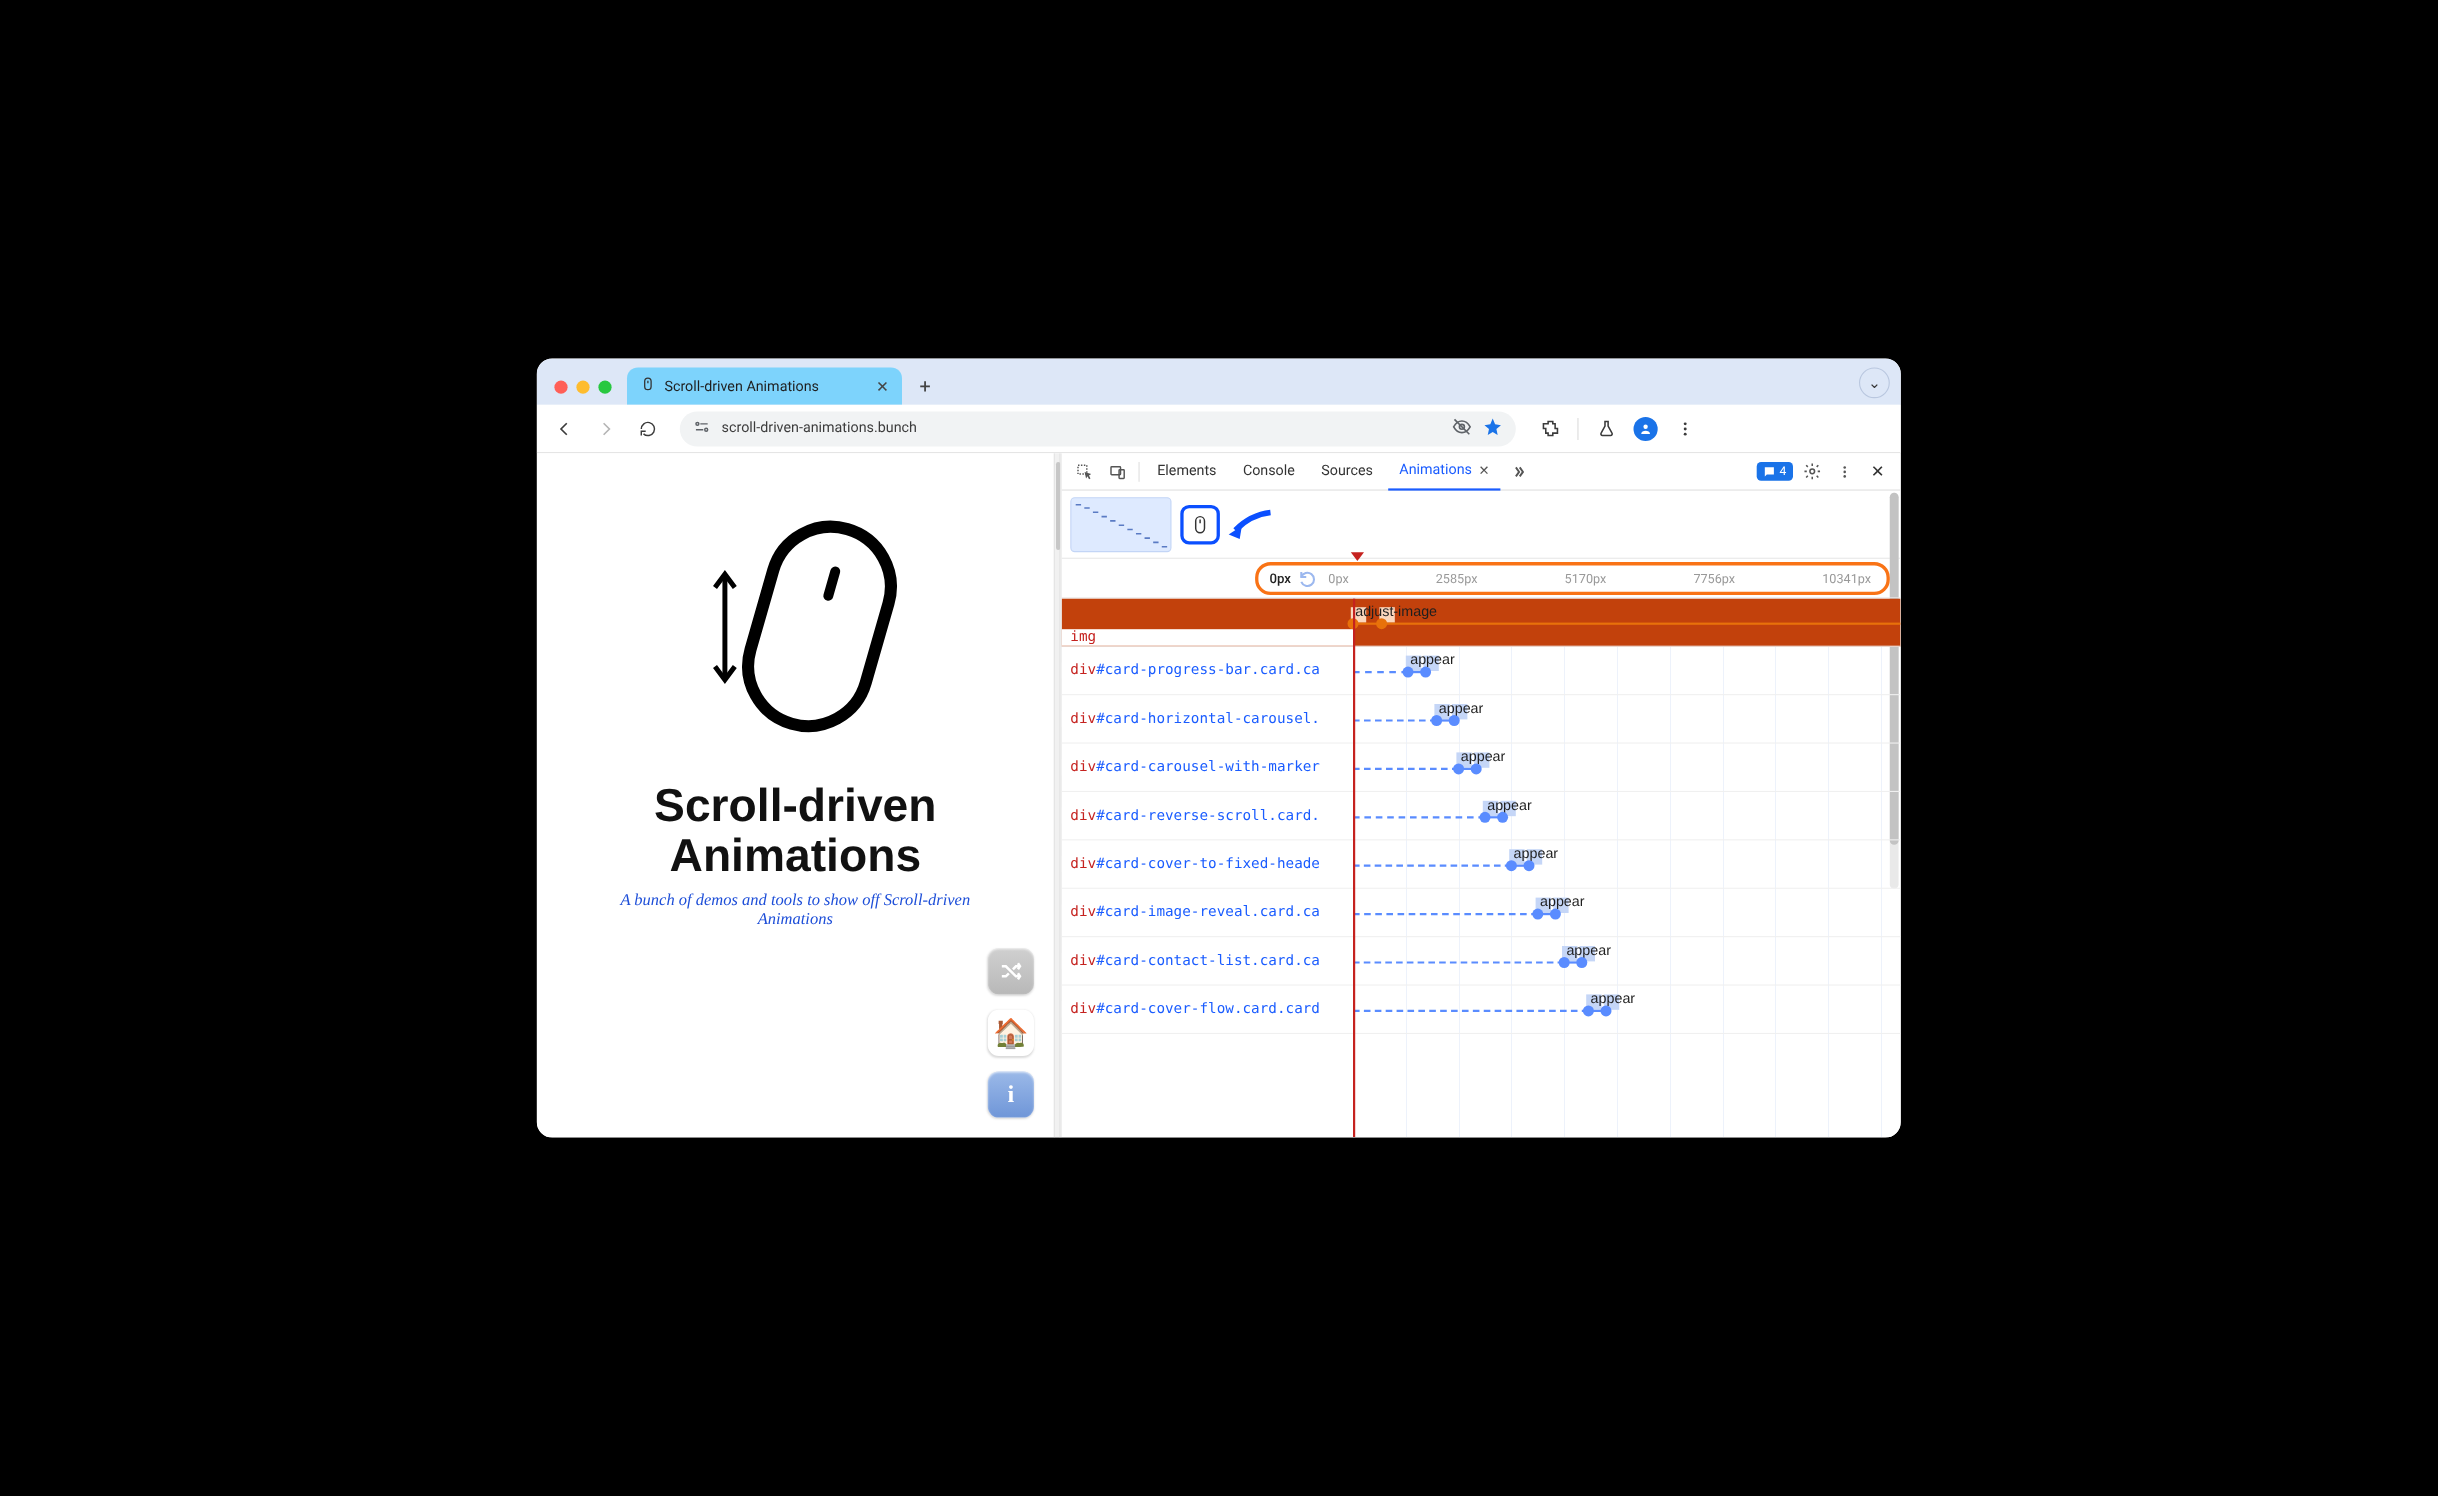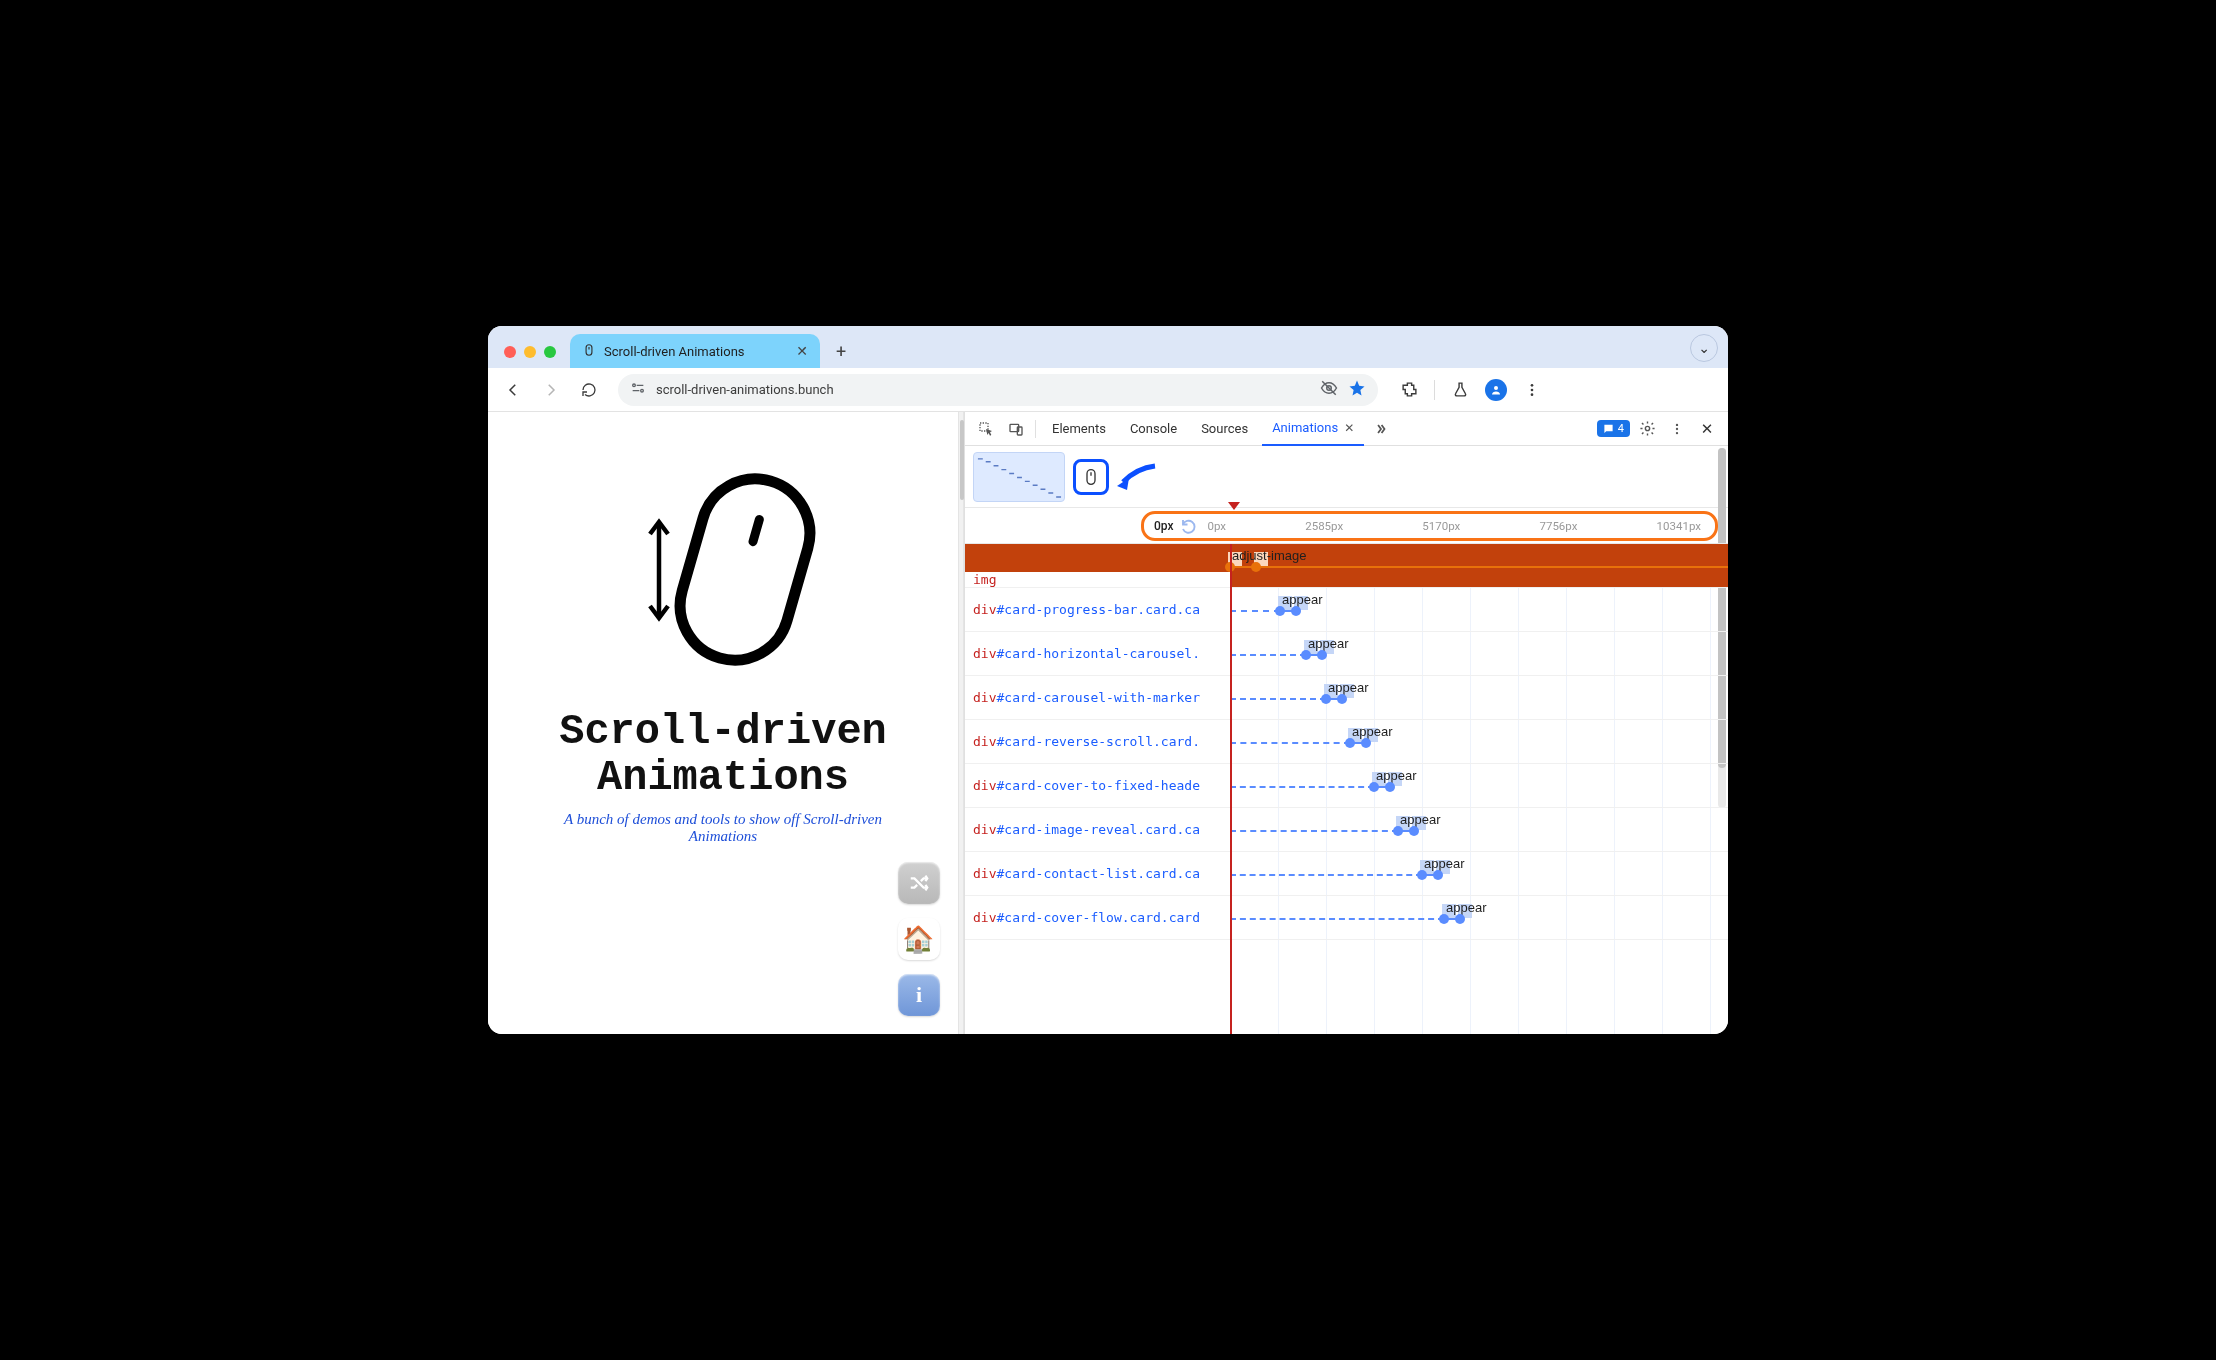--- a/index.html
+++ b/index.html
@@ -105,21 +105,21 @@
   .mouse-shape::after {
     content:"";
     position:absolute;
     top:30px; left:50%;
     width:9px; height:32px;
     background:#000;
     border-radius:5px;
     transform:translateX(-50%);
   }
   .page h1 {
-    font-family: Liberation Mono, monospace;
+    font-family: Liberation Sans, sans-serif;
     font-size: 42px;
     font-weight: 700;
     text-align:center;
     line-height:1.1;
     margin-top: 42px;
     color:#111;
   }
   .page .sub {
     font-family: Georgia, serif;
     font-style: italic;

